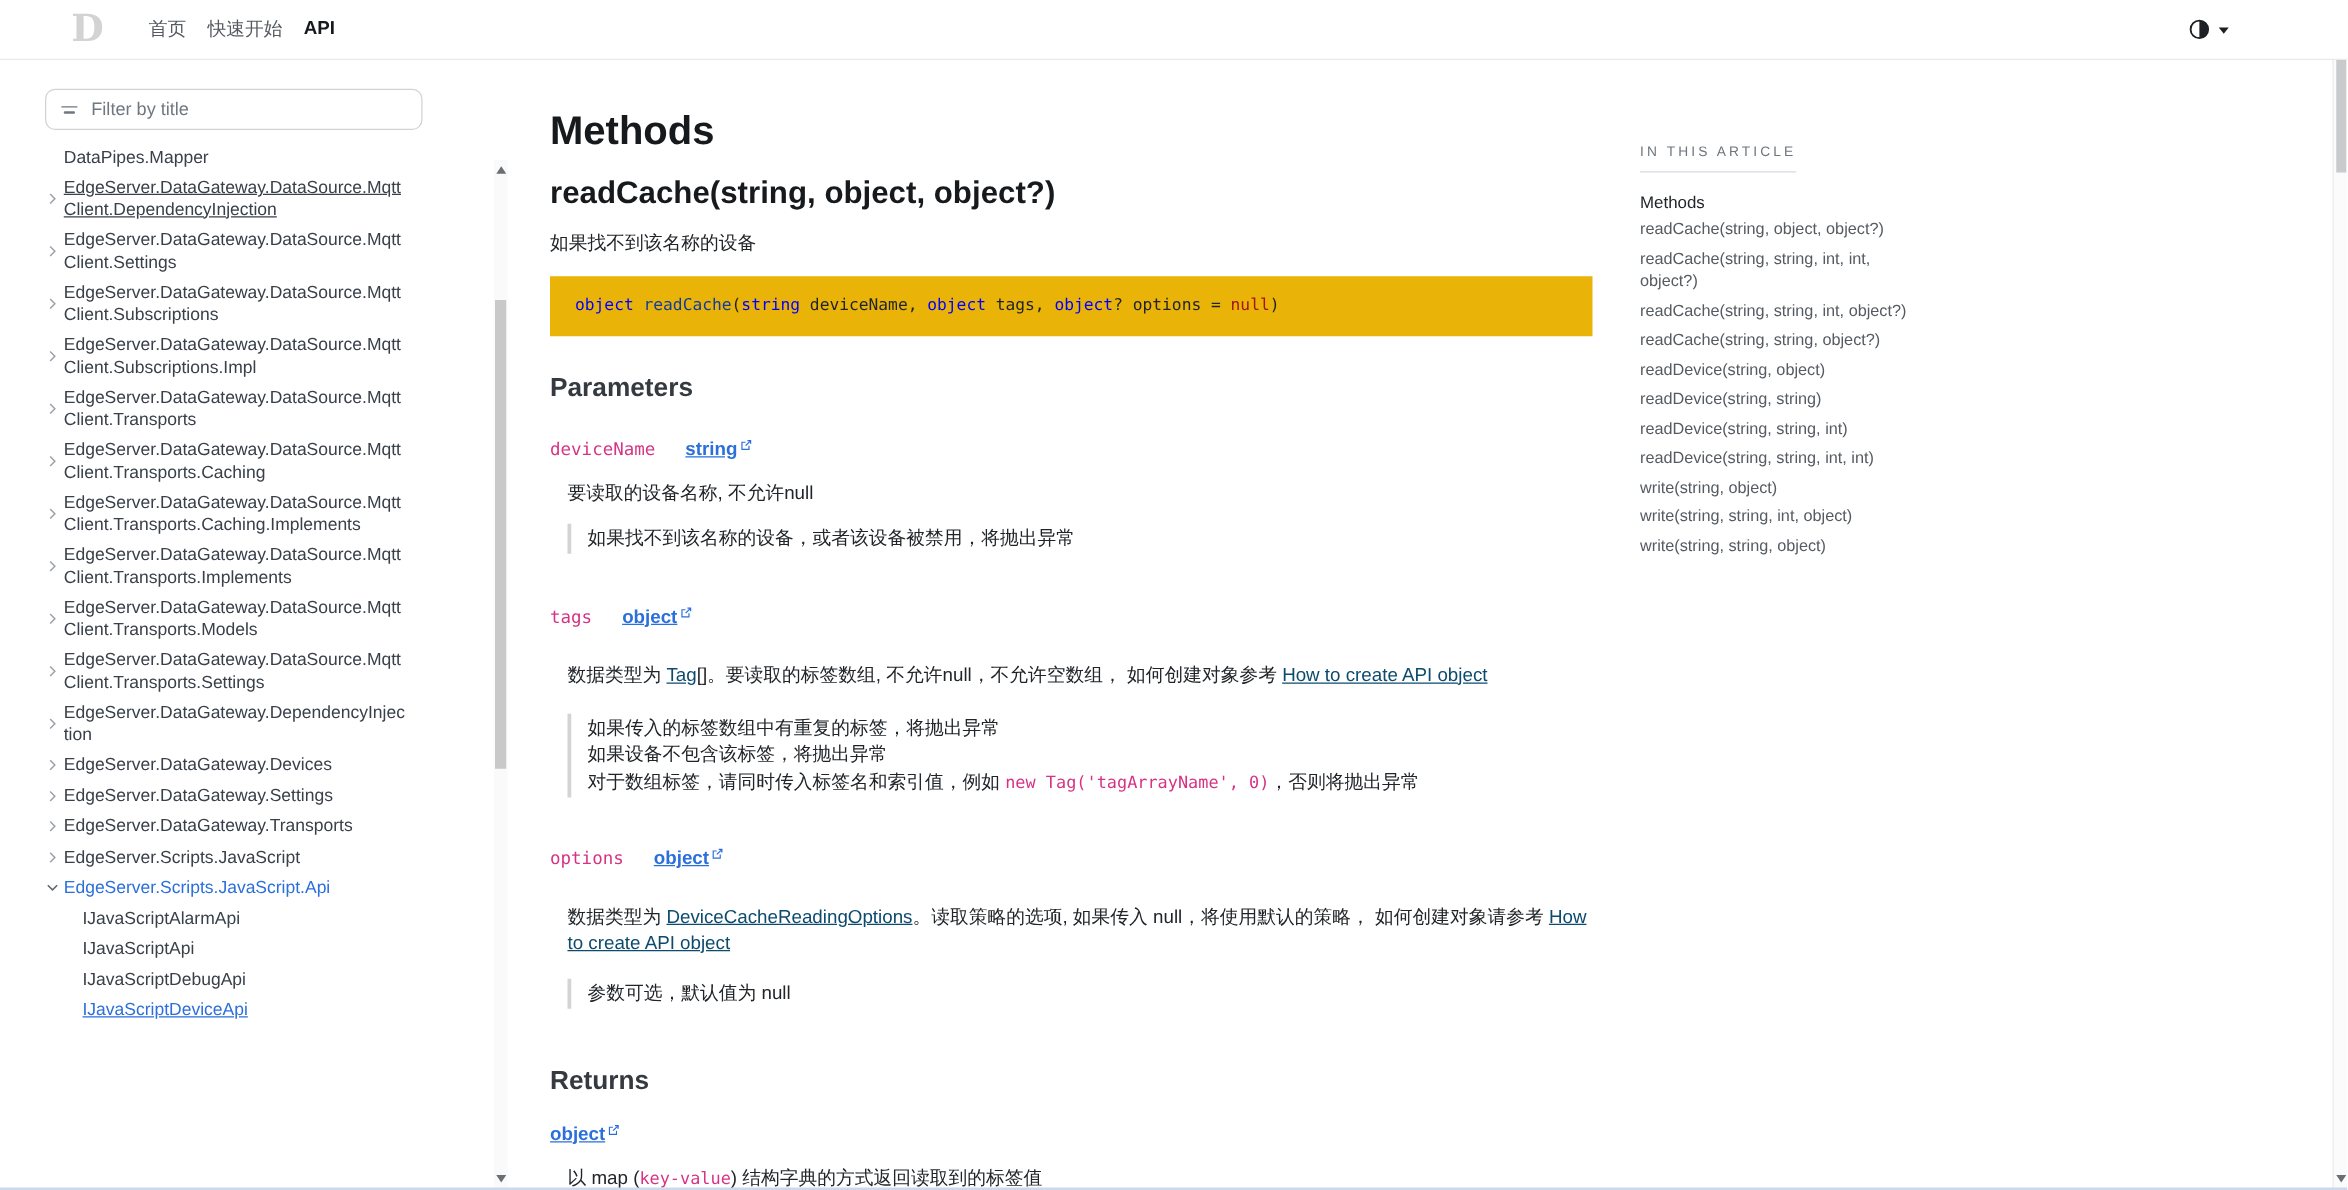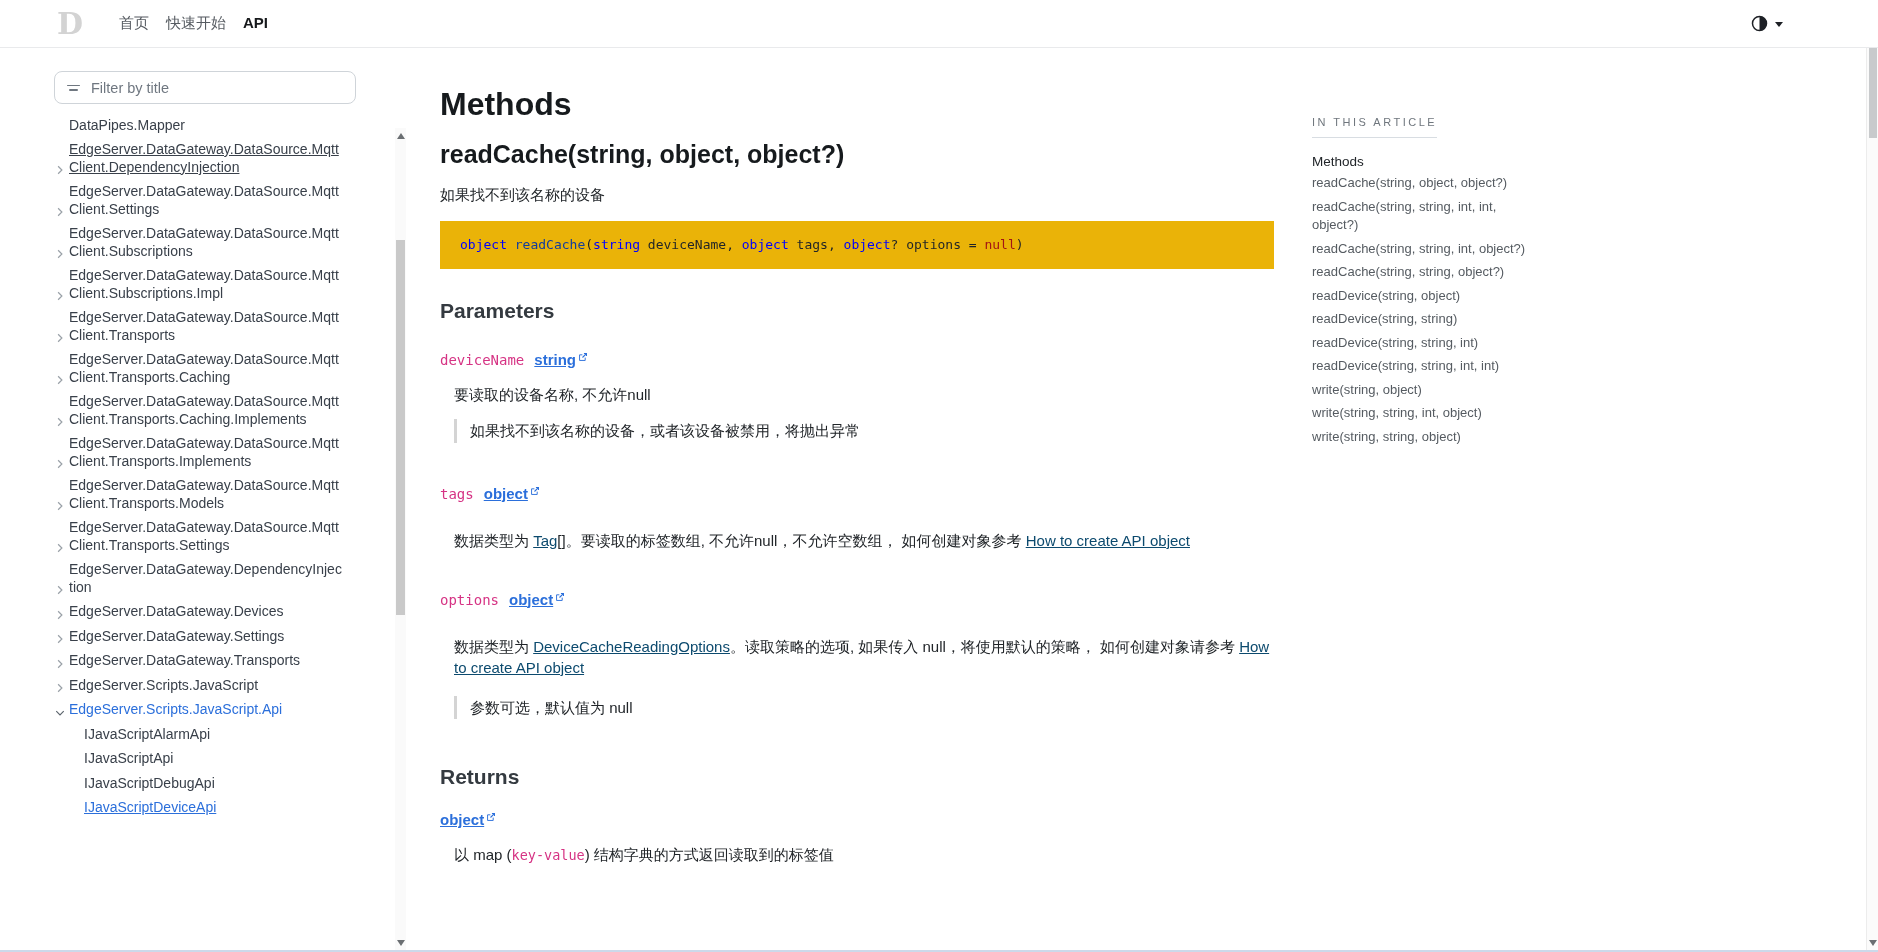--- a/index.html
+++ b/index.html
@@ -11,31 +11,31 @@
   
   .navbar{position:absolute;top:0;left:0;width:1878px;height:48px;box-sizing:border-box;
     border-bottom:1px solid #e9eaec;display:flex;align-items:center;padding:0 57px;background:#fff;z-index:5;}
   .logo{font-family:"DejaVu Serif",serif;font-size:30px;font-weight:700;color:#d3d3d3;line-height:1;margin-right:36px;cursor:pointer;}
   .nav-links{display:flex;gap:17px;list-style:none;margin:0;padding:0;}
   .nav-link{font-size:15px;color:#565b61;text-decoration:none;cursor:pointer;text-align:right;}
   .nav-item.active .nav-link{color:#17191c;font-weight:700;}
   .theme-btn{position:absolute;right:95px;top:15px;display:flex;align-items:center;gap:7px;cursor:pointer;}
   .caret-down{width:0;height:0;border-left:4px solid transparent;border-right:4px solid transparent;border-top:5px solid #1d2025;margin-top:2px;}
   
-  .sidebar{position:absolute;left:54px;top:48px;width:302px;}
+  .sidebar{position:absolute;left:36px;top:48px;width:302px;}
   .filter-box{margin-top:23px;height:33px;box-sizing:border-box;border:1px solid #cfd4d9;border-radius:8px;
     display:flex;align-items:center;padding:0 12px;gap:9px;background:#fff;}
   .filter-icon{display:flex;flex-direction:column;gap:3px;width:13px;}
   .filter-icon i{display:block;height:1.5px;background:#6f7780;border-radius:1px;}
   .filter-icon i:nth-child(1){width:13px;}
   .filter-icon i:nth-child(2){width:9px;margin-left:2px;}
   .filter-input{border:none;outline:none;flex:1;font-size:14.5px;font-family:"Liberation Sans",sans-serif;color:#212529;background:transparent;}
   .filter-input::placeholder{color:#6f7780;}
   .tree{margin-top:9px;}
-  .titem{display:flex;padding:3.5px 0;align-items:flex-end;cursor:pointer;}
+  .titem{display:flex;padding:3.5px 0;align-items:center;cursor:pointer;}
   .titem .chev{width:15px;flex:none;color:#9aa1a8;margin-top:1px;}
   .titem .chev svg{display:block;transition:none;}
   .titem.expanded .chev svg{transform:rotate(90deg);}
   .titem.expanded .chev{color:#5d666e;}
   .titem.leaf .chev{visibility:hidden;}
   .titem.child{padding-left:15px;}
   .titem .lbl{font-size:14px;line-height:17.5px;color:#39404a;width:276px;word-break:break-all;text-decoration:none;}
   .titem.underline .lbl{text-decoration:underline;}
   .titem.active .lbl{color:#2b6fdb;}
   
@@ -47,21 +47,21 @@
   .sb-scroll .arrow-down{position:absolute;bottom:6px;left:1.5px;}
   
   .content{position:absolute;left:440px;top:48px;width:834px;}
   .content h1{margin:37px 0 0;font-size:32px;line-height:38px;font-weight:600;color:#161a1d;}
   .content h2{margin:14px 0 0;font-size:25px;line-height:34px;font-weight:600;color:#161a1d;}
   .summary{margin:13px 0 0;font-size:15px;line-height:21px;}
   pre.codeblock{margin:16px 0 0;background:#eab308;padding:15px 20px;font-size:13px;line-height:18px;
     font-family:"DejaVu Sans Mono",monospace;color:#1f2328;white-space:pre;}
   pre.codeblock code{font-family:inherit;}
   .content h3{margin:28px 0 0;font-size:21px;line-height:28px;font-weight:600;color:#343a40;}
-  .param-head{display:flex;align-items:baseline;gap:10px;margin:26px 0 0;}
+  .param-head{display:flex;align-items:baseline;gap:24px;margin:26px 0 0;}
   .param-head.mt42{margin-top:42px;}
   .param-head.mt40{margin-top:40px;}
   .pname{font-family:"DejaVu Sans Mono",monospace;font-size:14px;color:#d63384;}
   .ptype{font-size:15px;font-weight:700;color:#2b6fdb;text-decoration:underline;cursor:pointer;}
   .pdesc{margin:16px 0 0 14px;font-size:15px;line-height:21px;}
   .pdesc.mt28{margin-top:28px;}
   blockquote.note{margin:14px 0 0 14px;border-left:3px solid #d4d4d4;padding:1px 0 1px 13px;font-size:15px;line-height:21.5px;color:#212529;}
   blockquote.note.mt20{margin-top:20px;}
   blockquote.note.mt18{margin-top:18px;}
   .returns-h{margin-top:44px !important;}
@@ -317,20 +317,21 @@
 
   <div class="param-head mt42">
     <code class="pname">tags</code>
     <a class="ptype"><span>object</span><svg class="ext-icon" width="10" height="10" viewBox="0 0 16 16">
           <path fill="none" stroke="currentColor" stroke-width="1.7" d="M9.5 2.5h4v4"></path>
           <path fill="none" stroke="currentColor" stroke-width="1.7" d="M13.3 2.7L7.2 8.8"></path>
           <path fill="none" stroke="currentColor" stroke-width="1.5" d="M11.5 9v4.5h-9v-9H7"></path>
         </svg></a>
   </div>
   <p class="pdesc mt28"><span>数据类型为 </span><span class="part-link">Tag</span><span>[]。要读取的标签数组, 不允许null，不允许空数组， 如何创建对象参考 </span><span class="part-link">How to create API object</span></p>
+  <blockquote class="note mt20"><span>如果传入的标签数组中有重复的标签，将抛出异常</span><span class="part-br"></span><span>如果设备不包含该标签，将抛出异常</span><span class="part-br"></span><span>对于数组标签，请同时传入标签名和索引值，例如 </span><span class="part-code">new Tag('tagArrayName', 0)</span><span>，否则将抛出异常</span></blockquote>
 
   <div class="param-head mt40">
     <code class="pname">options</code>
     <a class="ptype"><span>object</span><svg class="ext-icon" width="10" height="10" viewBox="0 0 16 16">
           <path fill="none" stroke="currentColor" stroke-width="1.7" d="M9.5 2.5h4v4"></path>
           <path fill="none" stroke="currentColor" stroke-width="1.7" d="M13.3 2.7L7.2 8.8"></path>
           <path fill="none" stroke="currentColor" stroke-width="1.5" d="M11.5 9v4.5h-9v-9H7"></path>
         </svg></a>
   </div>
   <p class="pdesc mt28"><span>数据类型为 </span><span class="part-link">DeviceCacheReadingOptions</span><span>。读取策略的选项, 如果传入 null，将使用默认的策略， 如何创建对象请参考 </span><span class="part-link">How to create API object</span></p>

